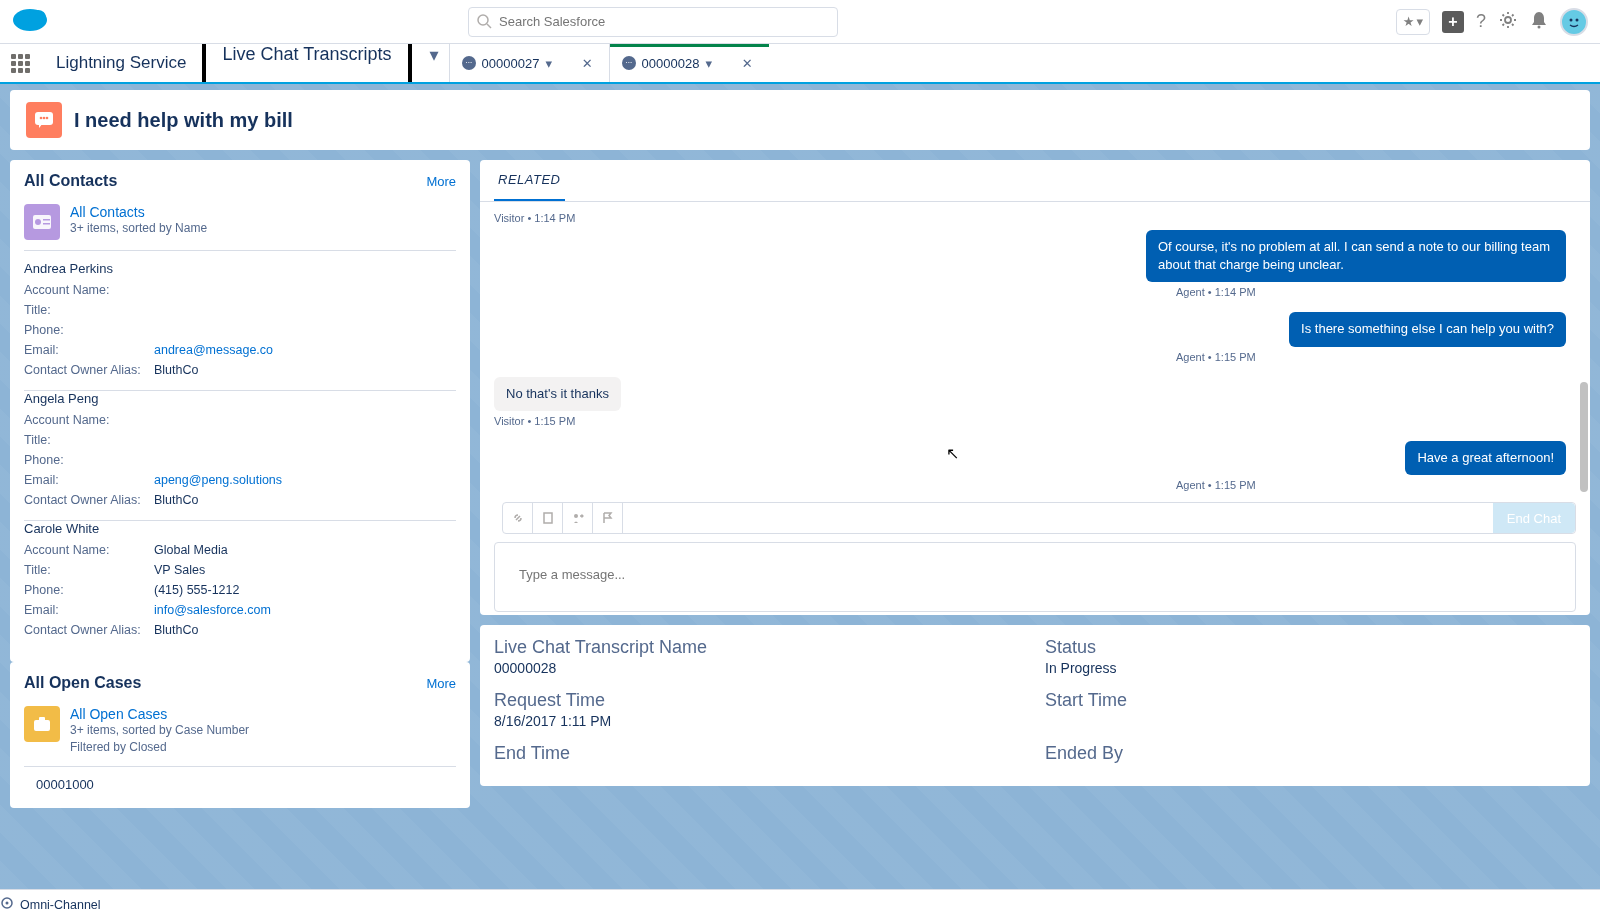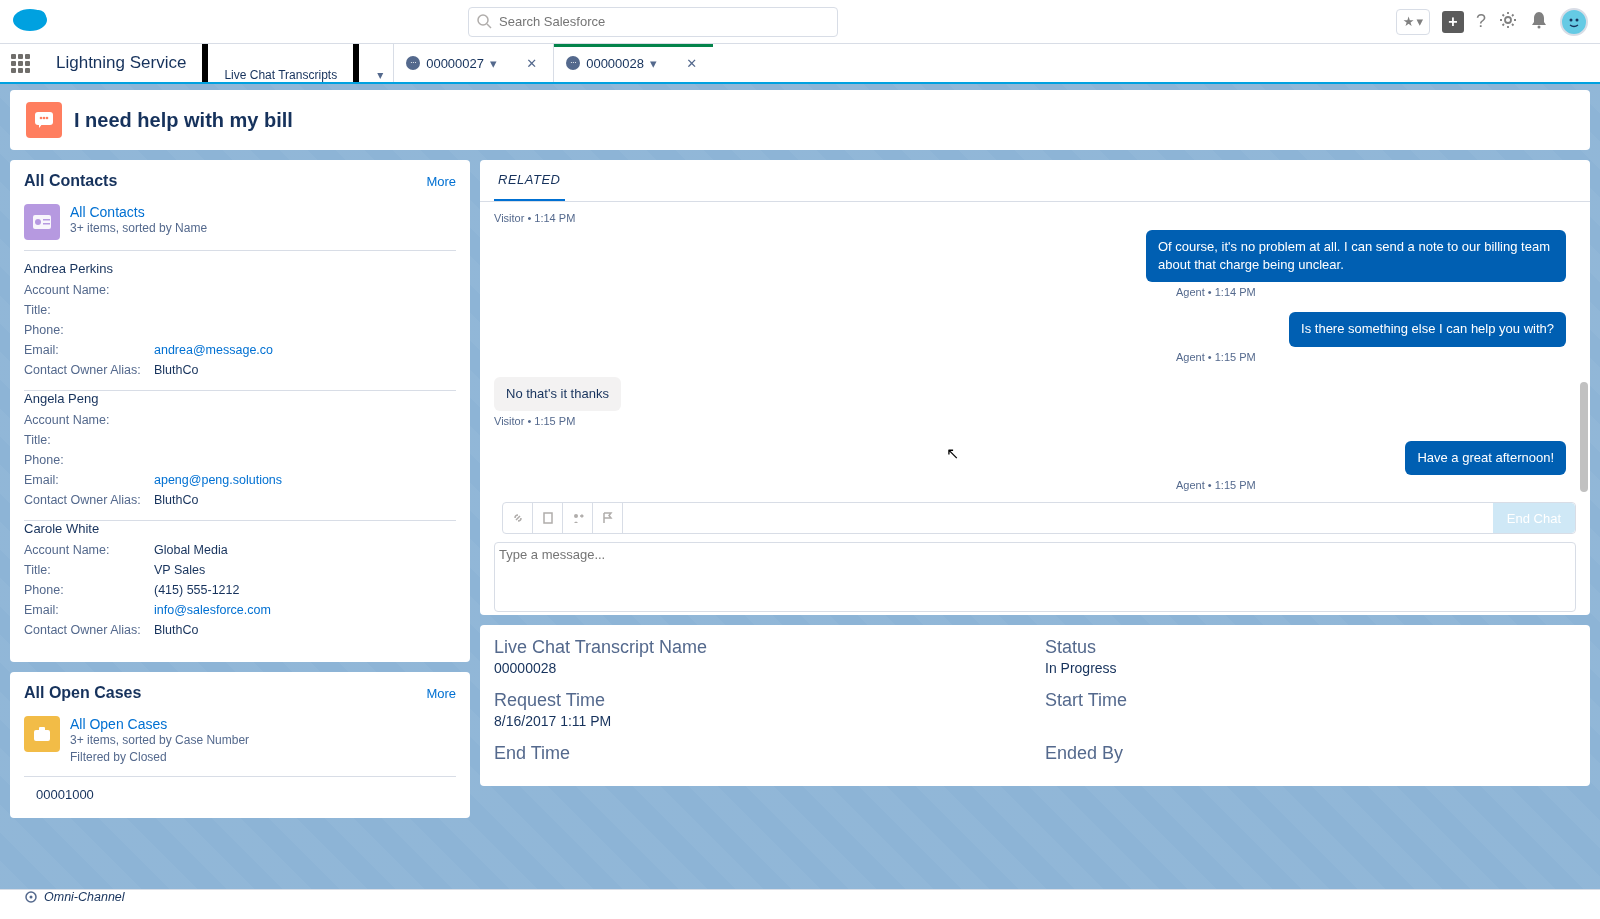--- a/index.html
+++ b/index.html
@@ -15,38 +15,38 @@
 .header-actions > * { cursor: pointer; }
 .favorite-btn { border: 1px solid #d8dde6; border-radius: 4px; padding: 2px 6px; display:flex; align-items:center; gap:2px; color:#808080; height:26px; }
 .plus-btn { background:#5b5b5b; color:#fff; border-radius:3px; width:22px; height:22px; display:flex; align-items:center; justify-content:center; font-size:16px; font-weight:bold; }
 .avatar-circle { width: 28px; height: 28px; border-radius: 50%; background: #65cae4; border: 2px solid #d8dde6; display:flex; align-items:center; justify-content:center; }
 
 .context-bar { height: 40px; display: flex; align-items: stretch; border-bottom: 2px solid #00a1e0; }
 .apps-icon { width: 40px; display:flex; align-items:center; justify-content:center; cursor:pointer; }
 .apps-grid { display:grid; grid-template-columns: repeat(3,5px); grid-template-rows: repeat(3,5px); gap:2px; }
 .apps-grid div { background:#706e6b; border-radius:1px; }
 .app-name { display:flex; align-items:center; padding: 0 16px; font-size: 17px; color: #16325c; }
-.nav-item { display:flex; align-items:flex-end; padding: 0 16px; border-left: 6px solid #000000; font-size:12px; color:#16325c; cursor:pointer; position:relative; }
+.nav-item { display:flex; align-items:flex-start; padding: 0 16px; border-left: 4px solid #000000; font-size:18px; color:#16325c; cursor:pointer; position:relative; }
 .nav-item .chev { margin-left: 8px; color:#54698d; }
 .tab { display:flex; align-items:center; padding: 0 12px; border-left: 1px solid #d8dde6; font-size:13px; color:#16325c; cursor:pointer; gap:6px; min-width:160px; position:relative; }
 .tab.active { background:#fff; }
 .tab.active::before { content:''; position:absolute; top:0; left:0; right:0; height:3px; background:#04844b; }
 .tab .closex { margin-left:auto; color:#54698d; padding:0 4px; }
 .tab .chev { color:#54698d; }
 .chat-dot { width:14px; height:14px; border-radius:50%; background:#54698d; display:inline-flex; align-items:center; justify-content:center; }
 .chat-dot::after { content:'···'; color:#fff; font-size:8px; line-height:1; letter-spacing:-0.5px; }
 
 .workspace { background: linear-gradient(to bottom, #91b7d8 0, #91b7d8 100%); padding: 6px 10px 0 10px; min-height: calc(919px - 44px - 40px - 30px); position:relative; }
 .workspace-bg { position:absolute; inset:0; background: repeating-linear-gradient(45deg, rgba(255,255,255,0.04) 0 20px, transparent 20px 40px), #8db4d6; }
 .page-header { position:relative; background:#fff; border-radius:4px; padding: 12px 16px; display:flex; align-items:center; gap:12px; margin-bottom: 10px; }
 .page-header .ph-icon { width:36px; height:36px; background:#ff7e5f; border-radius:4px; display:flex; align-items:center; justify-content:center; }
 .page-header h1 { font-size: 20px; font-weight: 600; color:#16325c; }
 
 .cols { position:relative; display:flex; gap: 10px; }
-.left-col { width: 460px; display:flex; flex-direction:column; gap:10px; }
+.left-col { width: 460px; display:flex; flex-direction:column; gap:0; }
 .right-col { flex:1; display:flex; flex-direction:column; gap:10px; }
 
 .card { background:#fff; border-radius:4px; padding: 12px 14px; }
 .card-header { display:flex; align-items:center; margin-bottom: 8px; }
 .card-header h2 { font-size:16px; font-weight:600; color:#16325c; }
 .card-header .more { margin-left:auto; color:#0070d2; font-size:13px; cursor:pointer; }
 .card-sub { display:flex; gap:10px; align-items:flex-start; padding: 6px 0 10px 0; border-bottom:1px solid #d8dde6; margin-bottom: 10px; }
 .card-sub .sq { width:36px; height:36px; border-radius:4px; display:flex; align-items:center; justify-content:center; }
 .sq.purple { background:#b699e0; }
 .sq.yellow { background:#f2bc47; }
@@ -72,28 +72,28 @@
 .bubble-row.agent { justify-content:flex-end; }
 .bubble { max-width: 420px; padding: 8px 12px; border-radius: 6px; font-size:13px; line-height:1.4; }
 .bubble.visitor { background:#f3f2f2; color:#16325c; }
 .bubble.agent { background:#005fb2; color:#fff; }
 .time-row { font-size:11px; color:#54698d; margin-bottom: 14px; }
 
 .chat-toolbar { display:flex; align-items:center; border:1px solid #d8dde6; border-radius:4px; margin: 0 0 8px 8px; height:32px; overflow:hidden;justify-content:space-between; }
 .chat-toolbar .tbtn { width:30px; height:100%; border-right:1px solid #d8dde6; display:flex; align-items:center; justify-content:center; color:#b0adab; cursor:pointer; }
 .chat-toolbar .end-btn { margin-left:auto; background:#cfe8f6; color:#fff; border:0; height:100%; padding: 0 14px; font-size:13px; cursor:pointer; border-radius:0 4px 4px 0; }
 
-.chat-input { width:100%; border:1px solid #d8dde6; border-radius:4px; padding: 4px; font-size:13px; color:#54698d; height:70px; resize:none; }
+.chat-input { width:100%; border:1px solid #d8dde6; border-radius:4px; padding: 24px; font-size:13px; color:#54698d; height:70px; resize:none; }
 
 .detail-card { padding: 12px 14px; }
 .detail-grid { display:grid; grid-template-columns: 1fr 1fr; row-gap: 4px; column-gap: 20px; }
 .detail-cell .dlabel { font-size:18px; color:#54698d; margin-bottom:2px; }
 .detail-cell .dvalue { font-size:14px; color:#16325c; margin-bottom:10px; }
 
-.footer-bar { height:30px; border-top:1px solid #d8dde6; display:flex; align-items:flex-start; padding: 0 24px; font-size:12.5px; color:#16325c; gap:6px; background:#fff; position:fixed; bottom:0; left:0; right:0;font-style:italic; }
+.footer-bar { height:30px; border-top:1px solid #d8dde6; display:flex; align-items:center; padding: 0 0; font-size:12.5px; color:#16325c; gap:6px; background:#fff; position:fixed; bottom:0; left:0; right:0; }
 
 .cursor-ptr { position:absolute; left:466px; top:242px; pointer-events:none; font-size:16px; color:#000; }
 .scrollbar-fake { position:absolute; right:2px; top:0; bottom:0; width:10px; }
 .scrollbar-fake .thumb { position:absolute; right:0; width:8px; background:#c1c1c1; border-radius:4px; }
 </style>
 </head>
 <body>
 
 <div class="global-header">
   <div class="logo">

